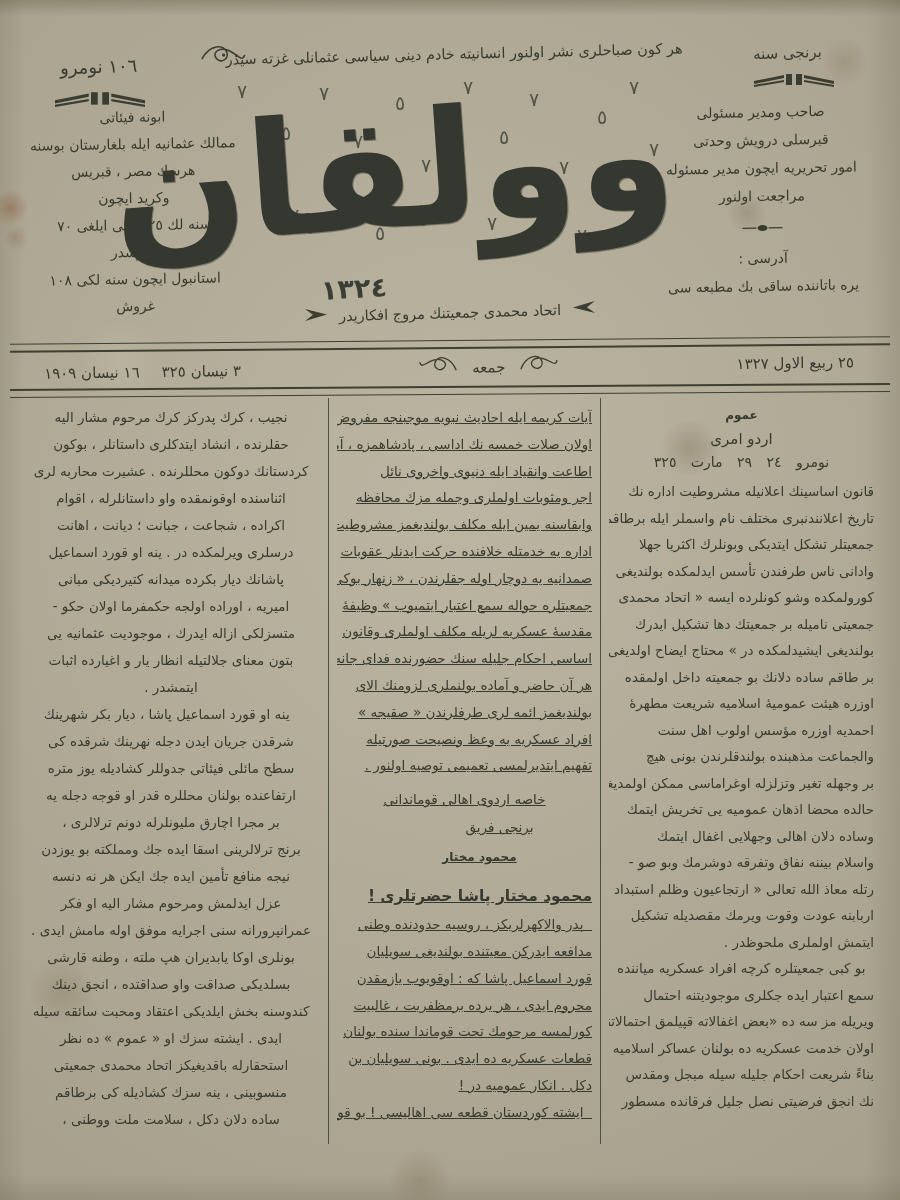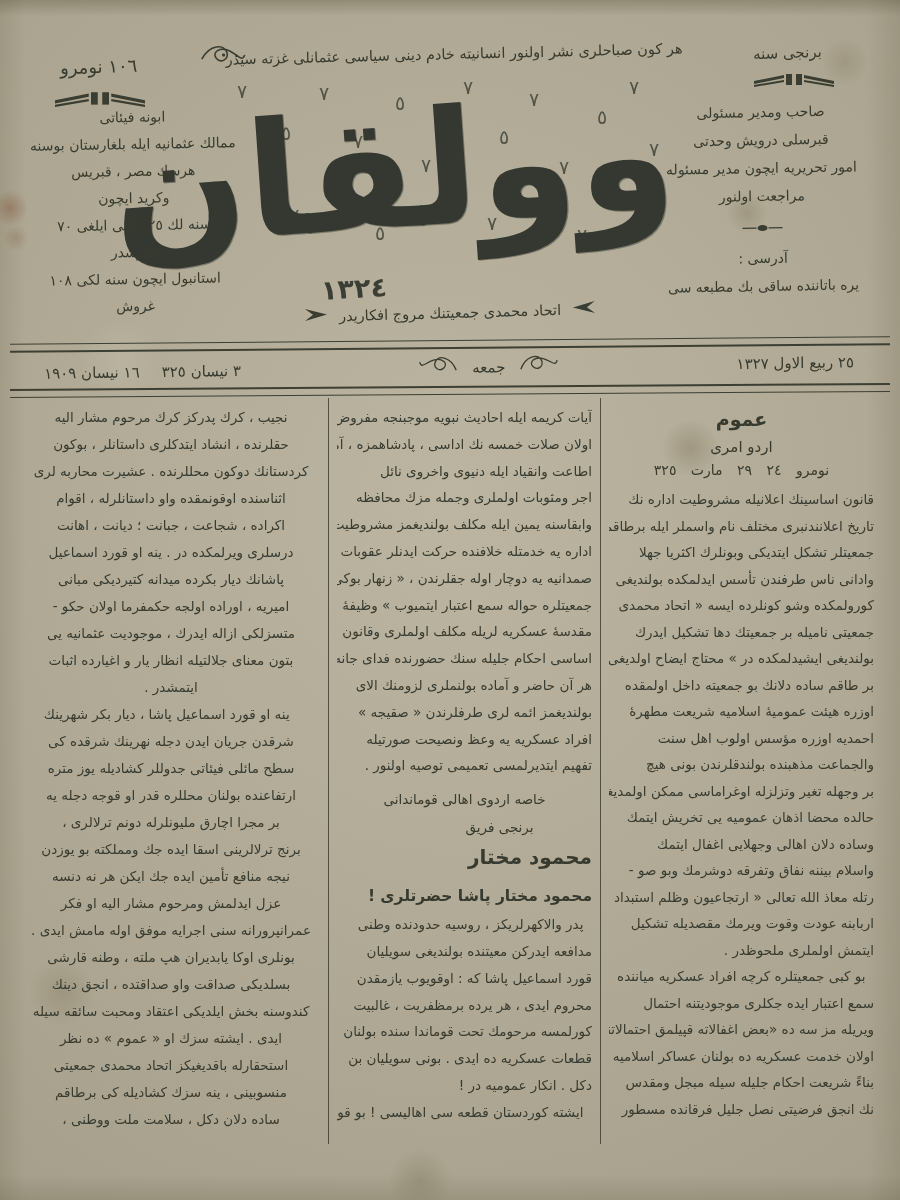--- a/index.html
+++ b/index.html
@@ -66,33 +66,33 @@
             border-top:2.5px solid #3c3f33;border-bottom:1px solid #3c3f33;transform:rotate(-.4deg);}
   .dateline{position:absolute;top:351px;left:10px;right:10px;height:34px;display:flex;
             align-items:center;justify-content:space-between;font-size:15px;transform:rotate(-.8deg);}
   .dateline .hijri{padding-right:36px;}
   .dateline .mid{display:flex;align-items:center;gap:14px;}
   .dateline .civil{padding-left:34px;display:flex;gap:22px;}
   
   .columns{position:absolute;top:398px;left:14px;right:18px;height:746px;display:flex;overflow:hidden;}
   .col{box-sizing:border-box;padding:6px 8px 0 8px;overflow:hidden;}
   .col-right{flex:0 0 282px;}
-  .col-mid{flex:0 0 272px;}
+  .col-mid{flex:0 0 272px;text-decoration:underline;}
   .col-left{flex:1 1 auto;text-align:center;}
   .col-right,.col-mid{border-left:1.5px solid rgba(50,53,42,.78);}
   .line{font-size:13.5px;line-height:26.5px;white-space:pre;overflow:hidden;color:#383b30;}
   .col-left .line{line-height:27px;}
   .col-mid .line{line-height:26.8px;}
-  .col-heading{text-align:center;font-size:19px;font-weight:bold;margin:4px 0 8px;}
+  .col-heading{text-align:center;font-size:12px;font-weight:bold;margin:4px 0 8px;}
   .col-subheading{text-align:center;font-size:15px;margin-bottom:6px;}
   .num-line{text-align:center;font-size:14px;margin-bottom:8px;word-spacing:10px;}
   .sig-block{text-align:center;margin:6px 0 4px;}
   .sig-line1{font-size:13.5px;line-height:28px;}
   .sig-line2{font-size:13.5px;line-height:28px;padding-left:70px;}
-  .sig-line3{font-size:20px;font-weight:bold;line-height:32px;padding-left:30px;text-align:right;}
+  .sig-line3{font-size:12px;font-weight:bold;line-height:32px;padding-left:30px;}
   .article-heading{font-size:15.5px;font-weight:bold;line-height:30px;margin-top:8px;white-space:pre;}
 </style>
 </head>
 <body>
 
 <div class="page">
 
   <div class="top-row">
     <div class="year-label">برنجى سنه</div>
     <div class="year-orn">

